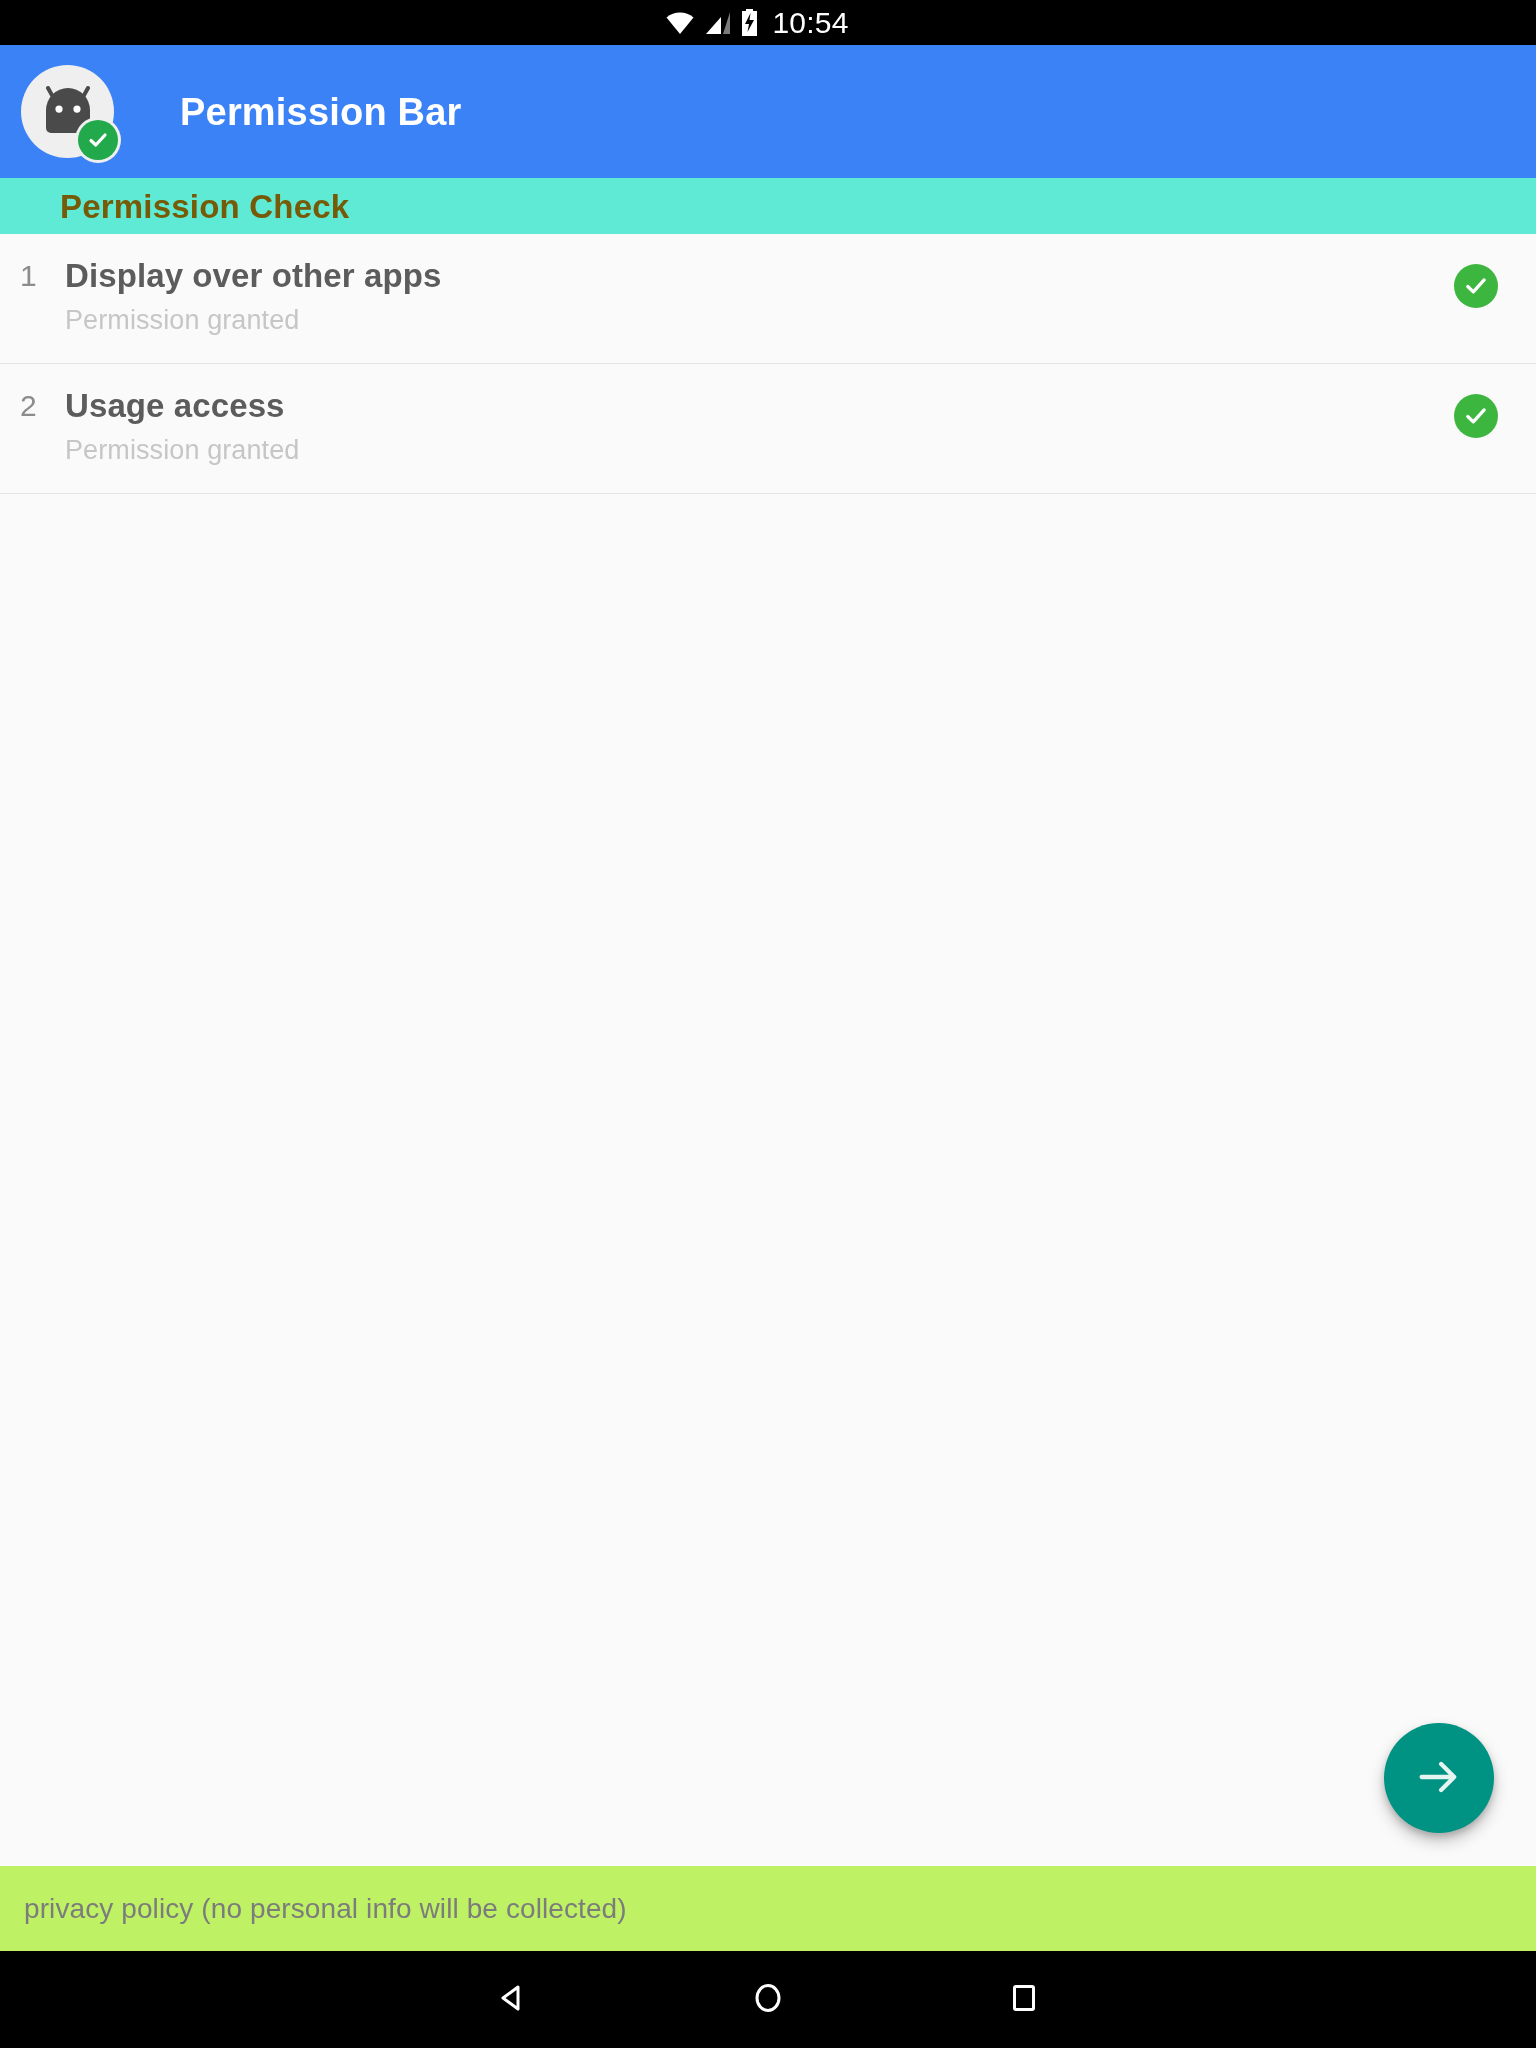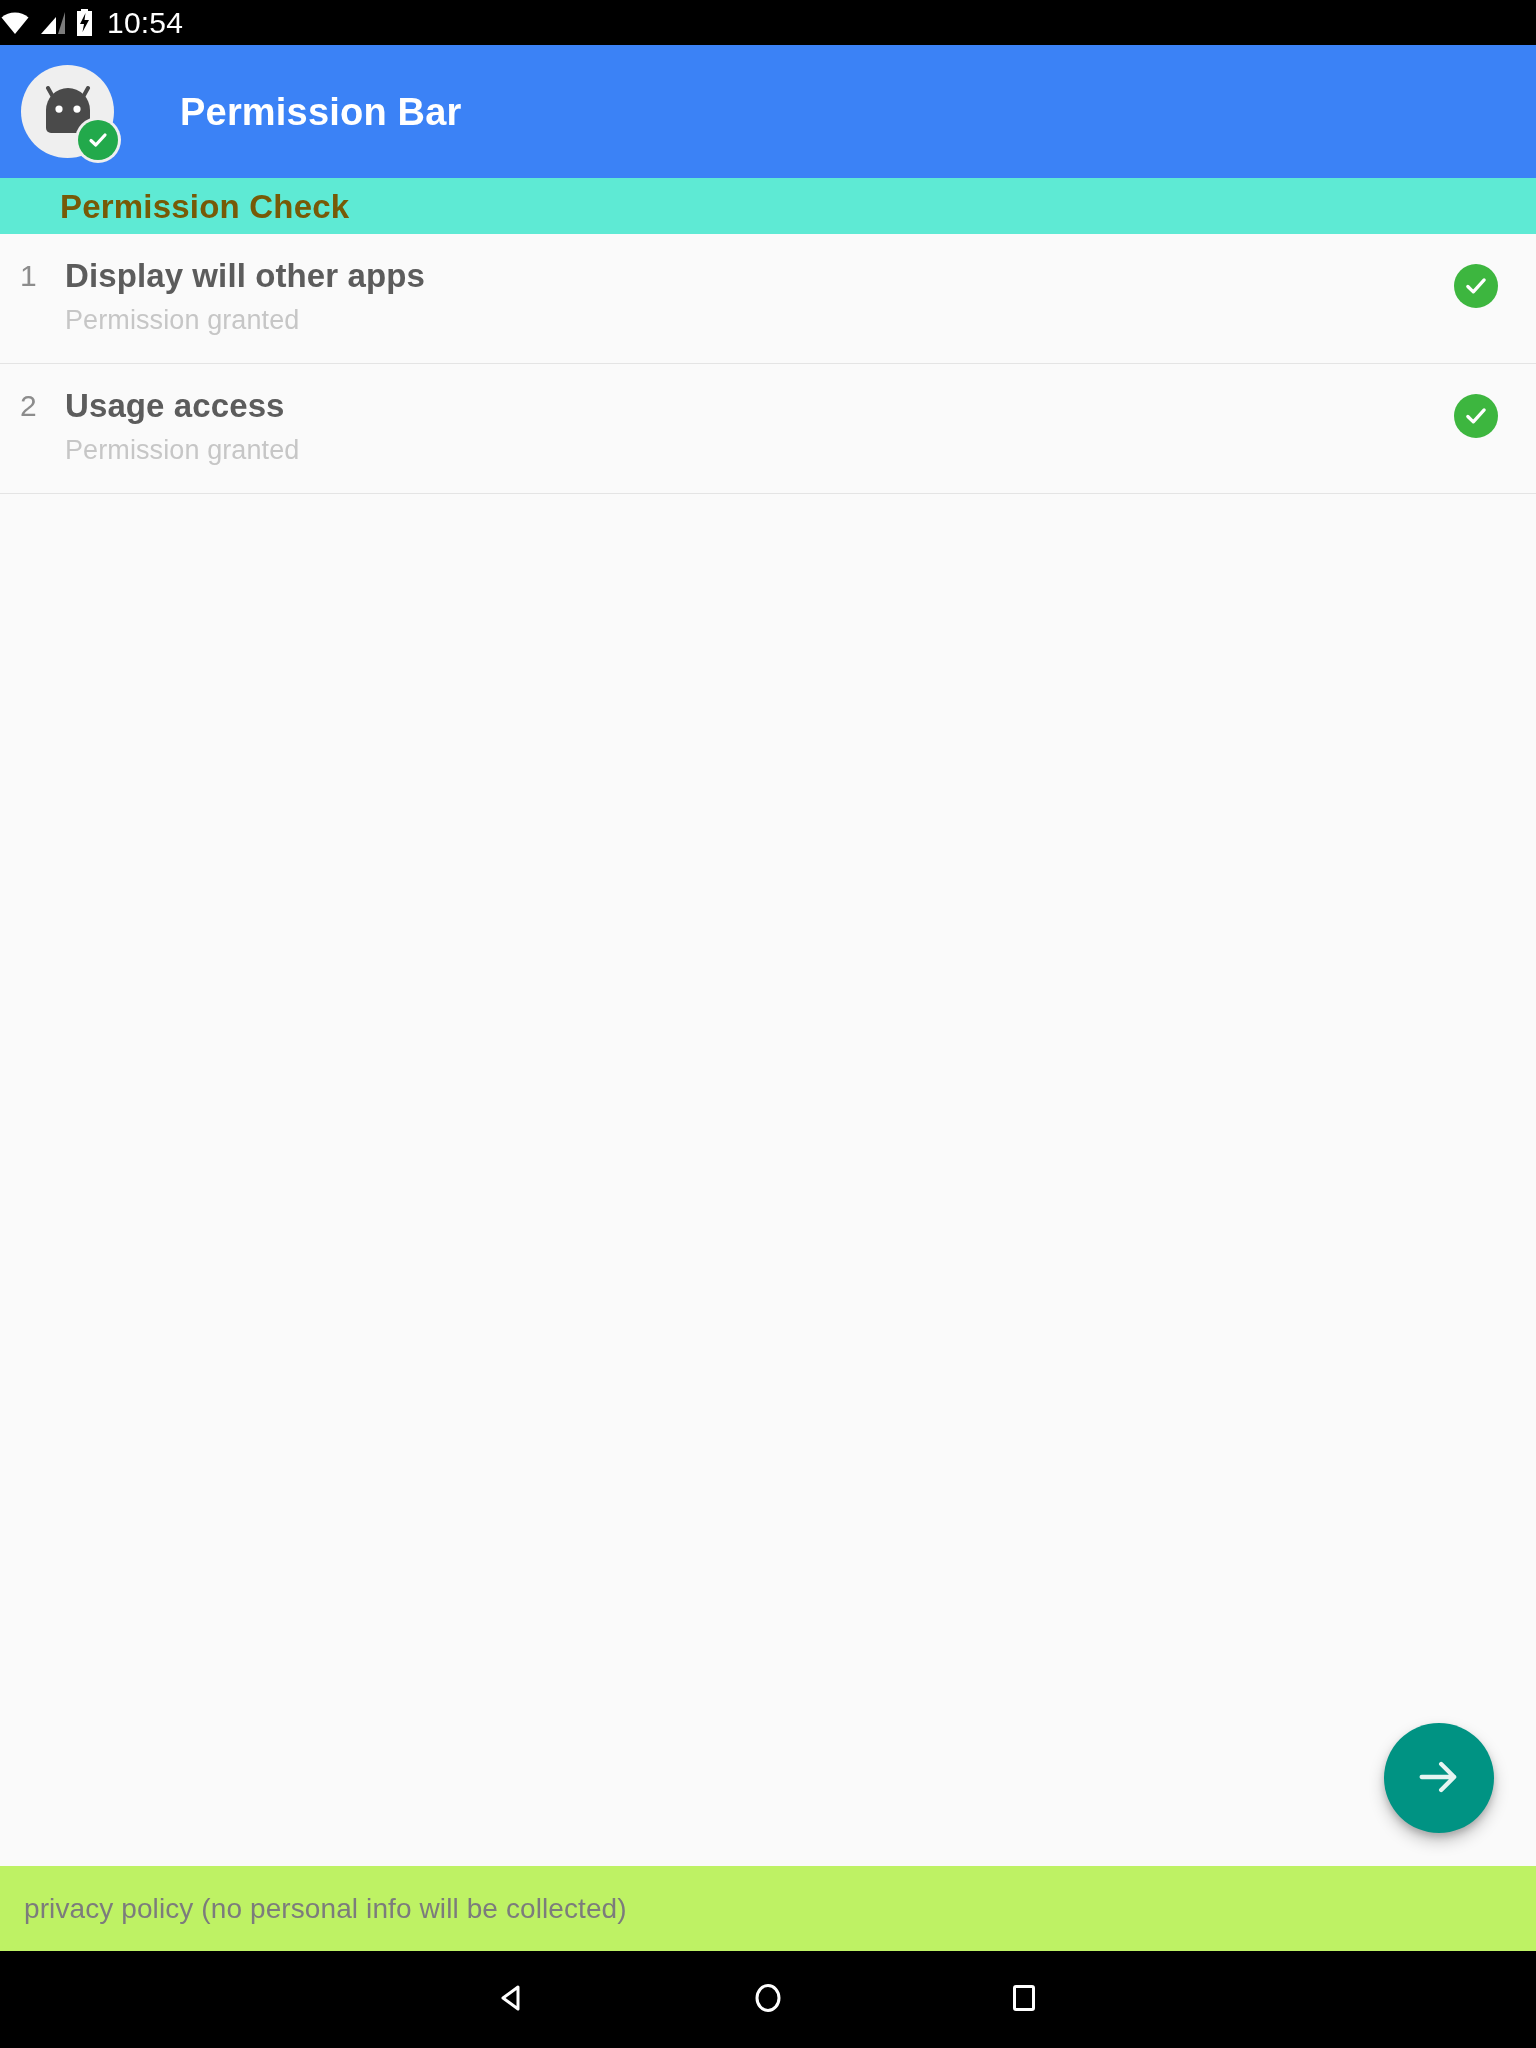--- a/index.html
+++ b/index.html
@@ -24,21 +24,21 @@
     flex-direction: column;
   }
 
   
   .status-bar {
     position: relative;
     height: 45px;
     background: #000000;
     display: flex;
     align-items: center;
-    justify-content: flex-start;
+    justify-content: center;
     padding-right: 22px;
     flex: 0 0 auto;
   }
   .status-icons {
     display: flex;
     align-items: center;
     gap: 9px;
   }
   .status-icon svg { display: block; }
   .status-time {
@@ -293,21 +293,21 @@
 
   <div class="section-header">
     <span class="section-header-title">Permission Check</span>
   </div>
 
   <div class="list">
 
     <div class="list-row">
       <span class="row-index">1</span>
       <div class="row-text">
-        <div class="row-title">Display will other apps</div>
+        <div class="row-title">Display over other apps</div>
         <div class="row-subtitle">Permission granted</div>
       </div>
       <div class="row-status">
         <span class="status-check">
           <svg width="28" height="28" viewBox="0 0 24 24">
             <path d="M5 12.4 L9.7 17 L19 6.8" stroke="#FFFFFF" stroke-width="2.8" fill="none" stroke-linecap="round" stroke-linejoin="round"></path>
           </svg>
         </span>
       </div>
     </div>

